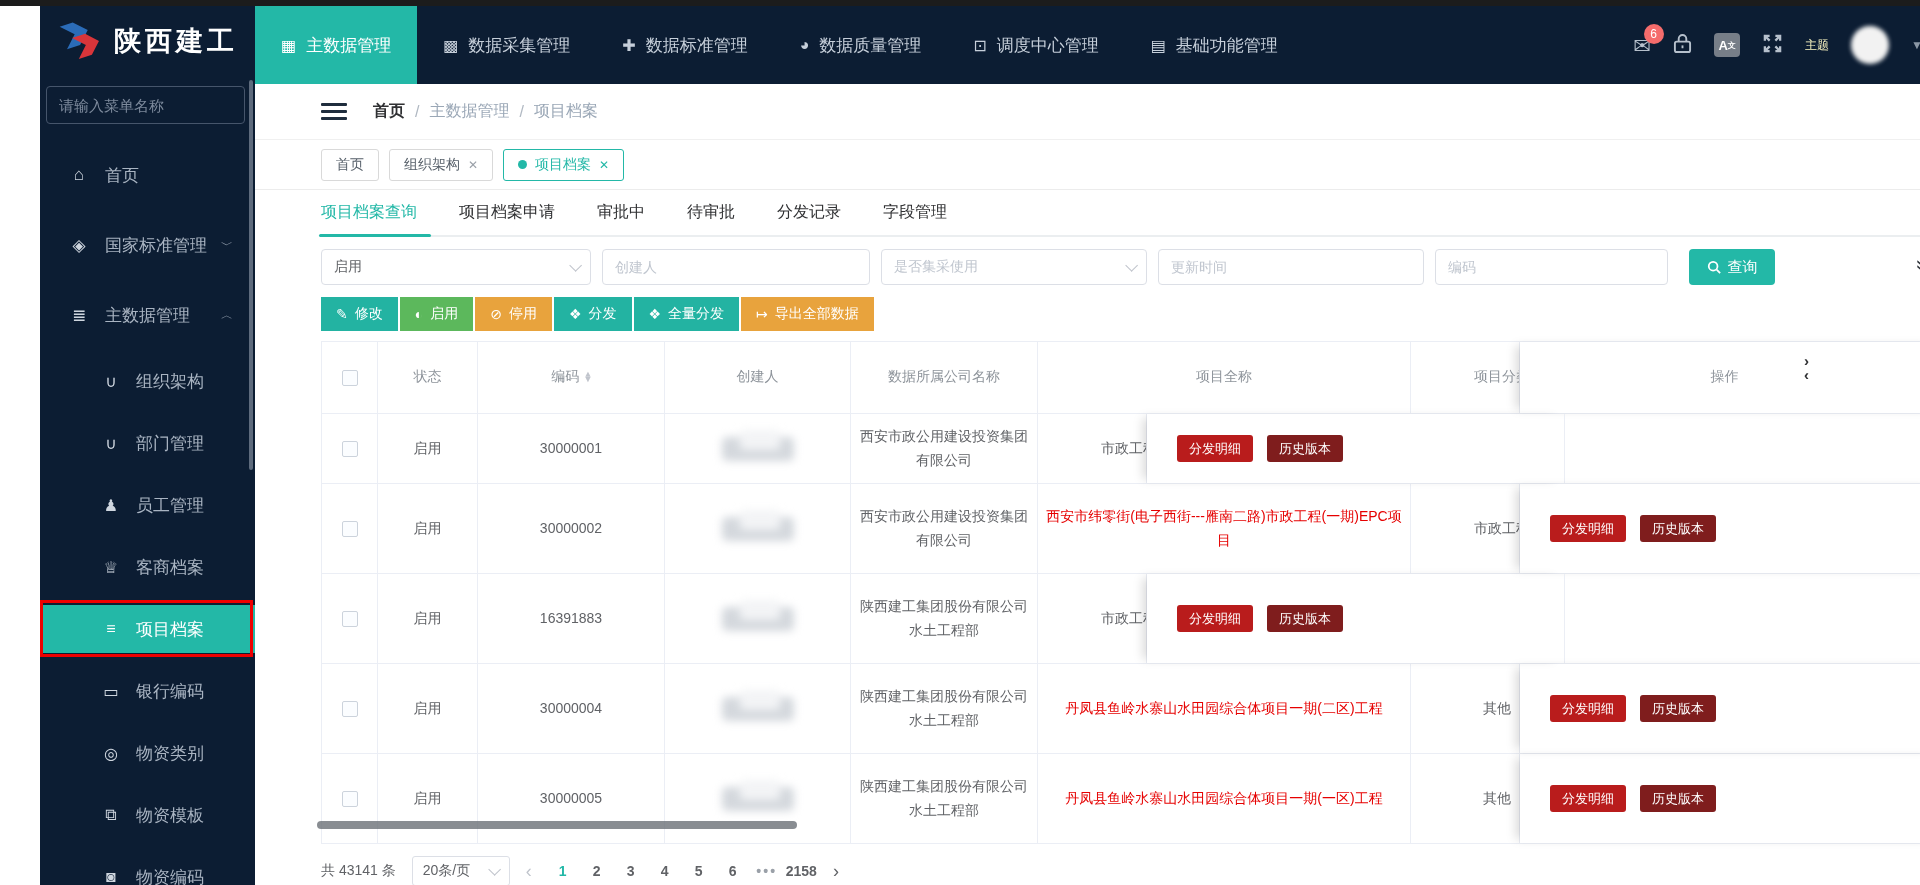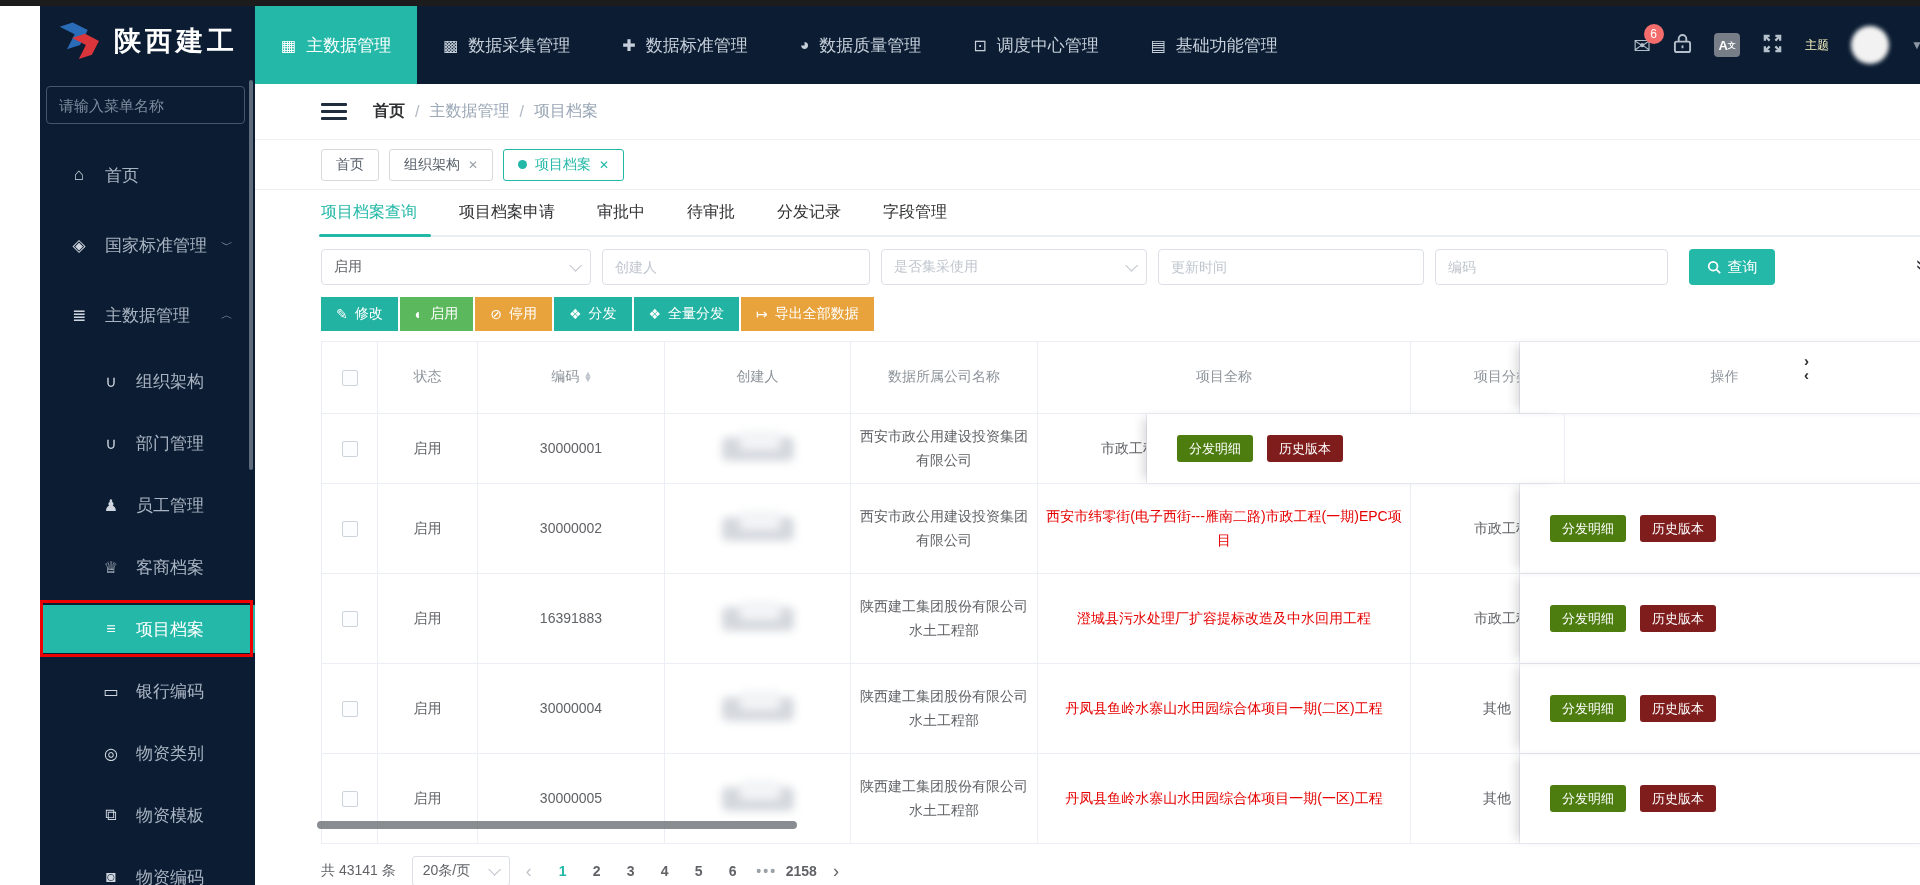--- a/index.html
+++ b/index.html
@@ -107,21 +107,21 @@
   .c-ops { width:418px; flex:none; box-shadow:-8px 0 10px -4px rgba(0,0,0,0.15); position:relative; justify-content:flex-start; padding-left:30px; }
   .thead .c-ops { justify-content:center; padding-left:0; }
   .cat-clip { white-space:nowrap; margin-right:-13px; }
   .checkbox { width:16px; height:16px; border:1px solid #ccd3dc; border-radius:2px; background:#fbfdff; cursor:pointer; }
   .sorter { display:inline-flex; flex-direction:column; margin-left:6px; line-height:0.55; }
   .sorter i { font-style:normal; font-size:9px; color:#c0c4cc; }
   .proj-link { color:#e60000; cursor:pointer; }
   .blob { width:72px; height:24px; border-radius:5px; background:#d4d8dd; filter:blur(4px); position:relative; }
   .blob::after { content:""; position:absolute; left:18px; top:-7px; width:40px; height:20px; background:#f3f4f6; border-radius:4px; }
   .op-btn { height:27px; padding:0 12px; border:none; border-radius:3px; color:#fff; font-size:13px; cursor:pointer; }
-  .op-btn.orange { background:#4d7c0f; margin-right:14px; }
+  .op-btn.orange { background:#b91c1c; margin-right:14px; }
   .op-btn.green { background:#7f1d1d; }
   .fix-arrows { position:absolute; left:1482px; top:12px; display:flex; flex-direction:column; line-height:0.9;
     font-size:15px; color:#303133; font-weight:bold; z-index:5; }
   .hscroll { position:absolute; left:62px; bottom:57px; width:480px; height:8px; border-radius:4px; background:#6b7077; opacity:.8; }
 
   
   .pager { display:flex; align-items:center; gap:16px; margin-top:12px; padding-right:12px;
     font-size:14px; color:#606266; }
   .psize { width:98px; height:30px; border:1px solid #dcdfe6; border-radius:3px; display:flex; align-items:center;
     padding:0 10px; position:relative; color:#606266; cursor:pointer; }
@@ -426,23 +426,20 @@
           <div class="trow body">
             <div class="tcell c-check">
               <span class="checkbox"></span>
             </div>
             <div class="tcell c-status">启用</div>
             <div class="tcell c-code">16391883</div>
             <div class="tcell c-creator">
               <span class="blob"></span>
             </div>
             <div class="tcell c-company">陕西建工集团股份有限公司水土工程部</div>
-            <div class="tcell c-project">
-              <span class="proj-link">澄城县污水处理厂扩容提标改造及中水回用工程</span>
-            </div>
             <div class="tcell c-cat">
               <span class="cat-clip">市政工程</span>
             </div>
             <div class="tcell c-ops">
               <button class="op-btn orange">分发明细</button>
               <button class="op-btn green">历史版本</button>
             </div>
           </div>
           <div class="trow body">
             <div class="tcell c-check">

